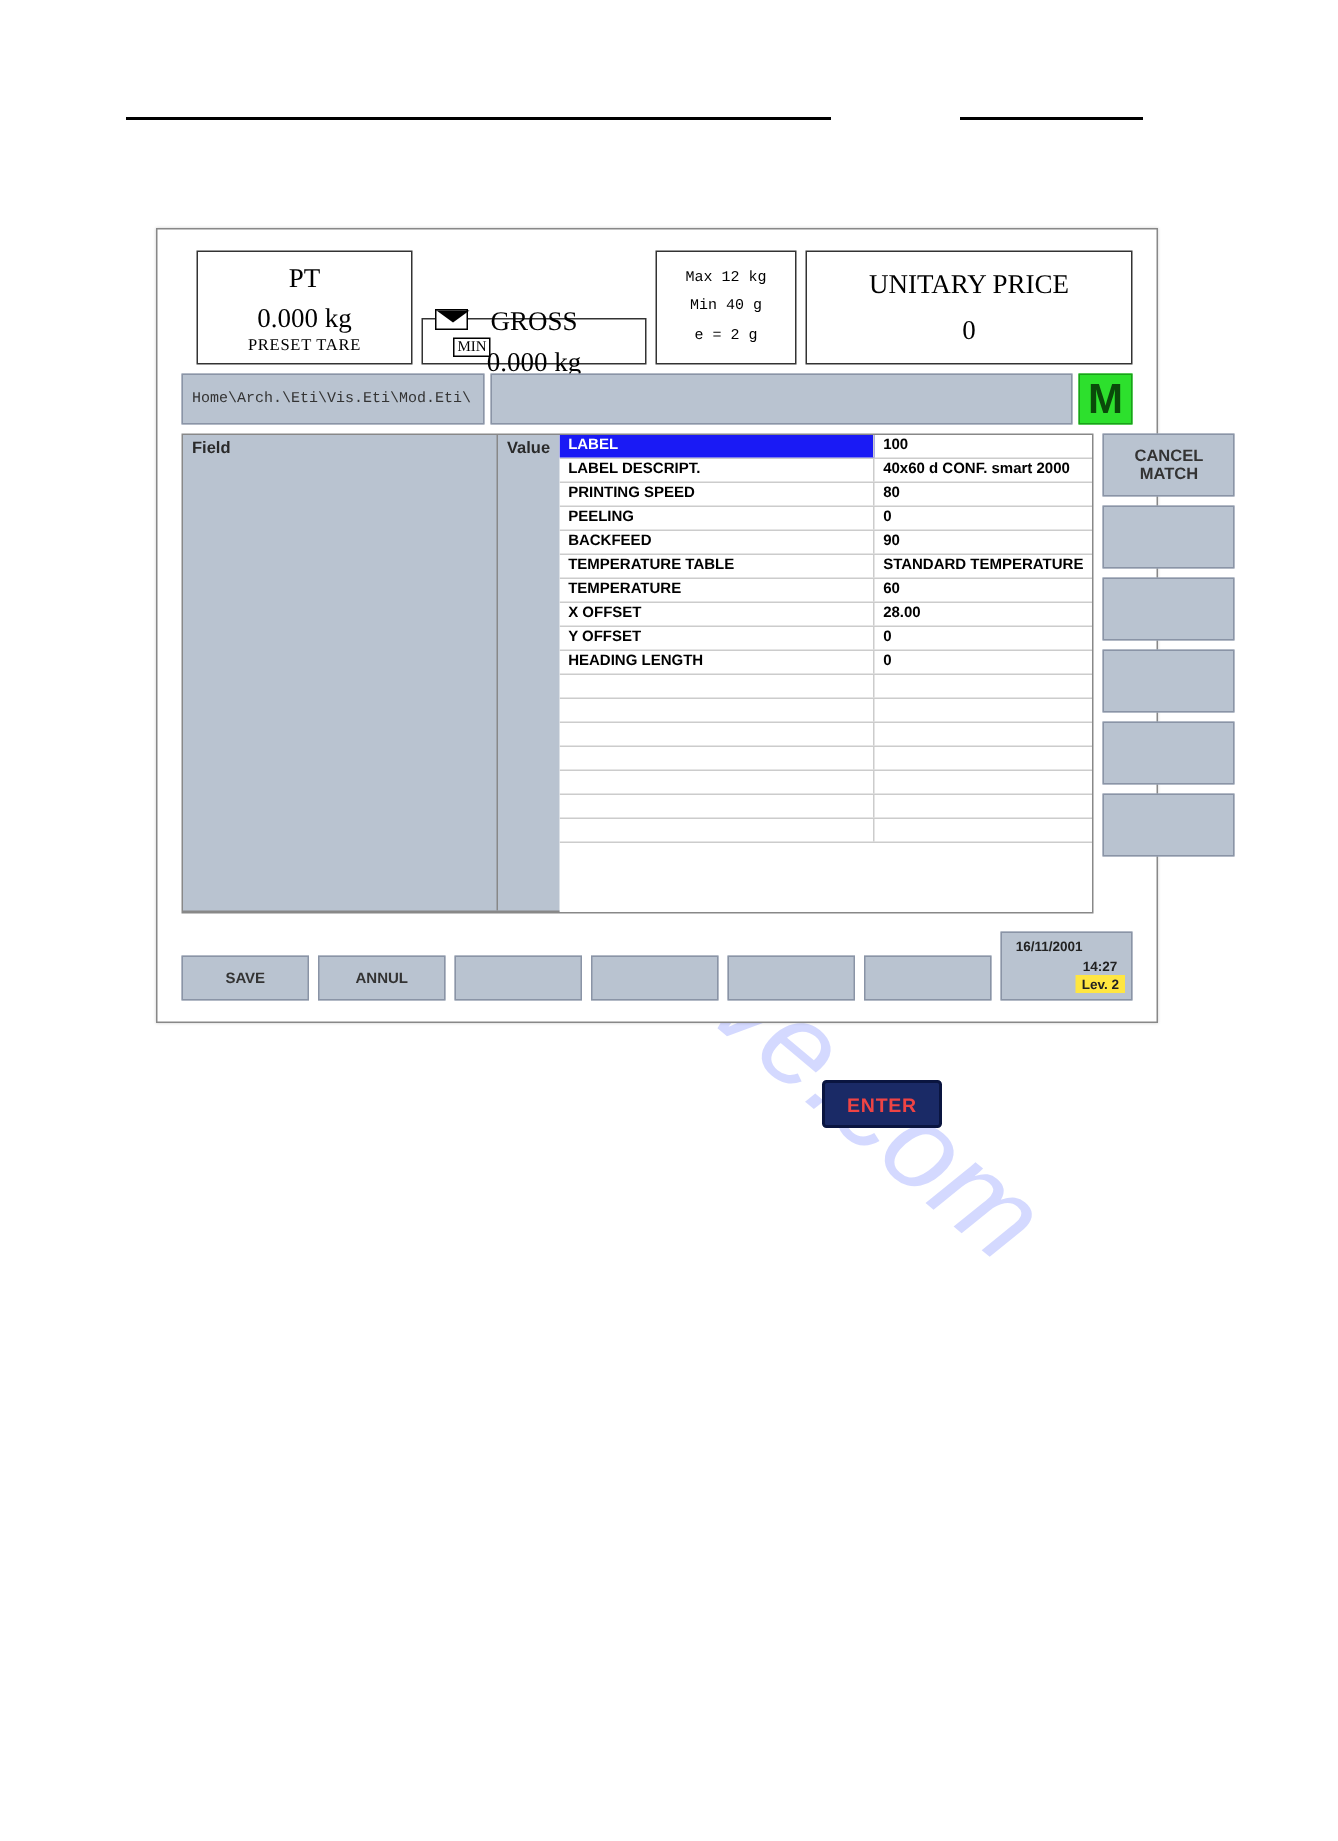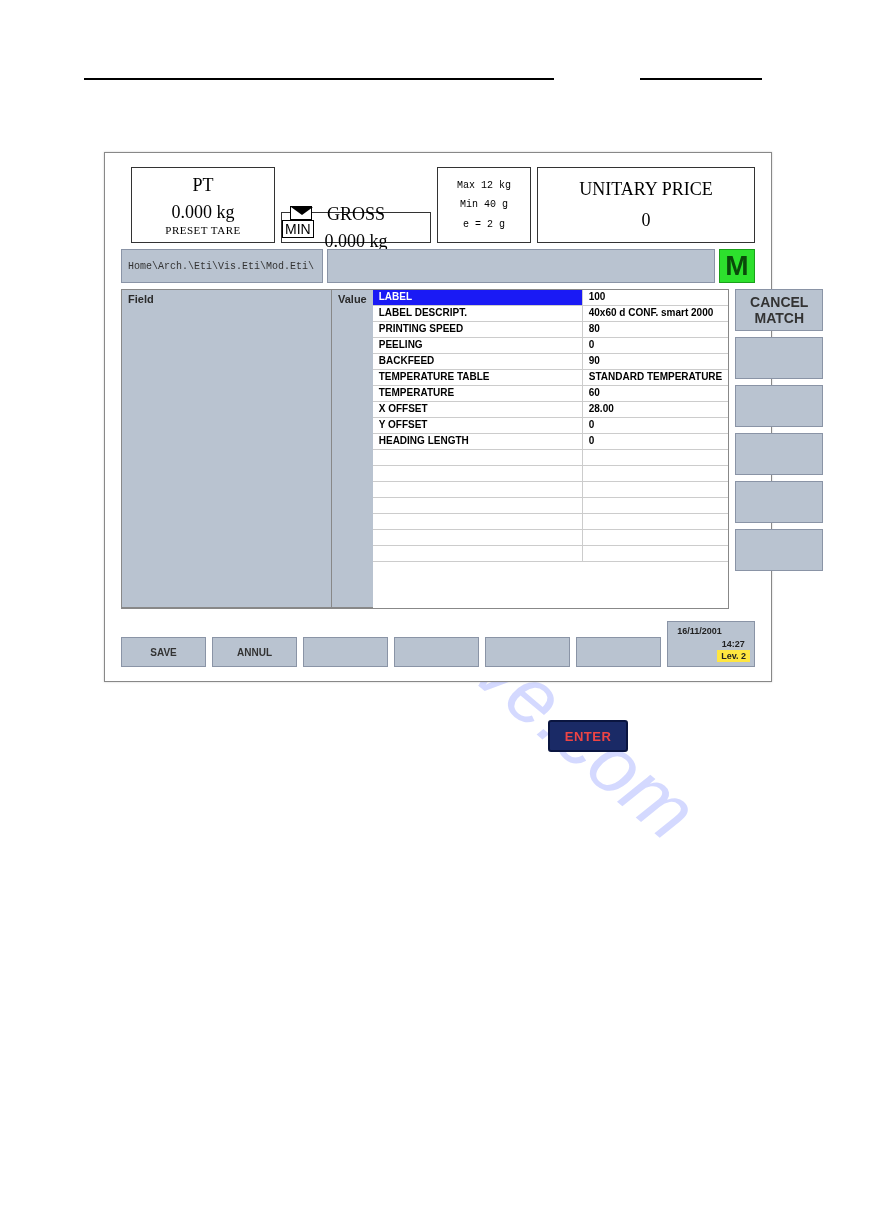--- a/index.html
+++ b/index.html
@@ -49,23 +49,23 @@
     width: 22px; height: 14px; border: 1px solid #000;
     background: #fff;
   }
   .gross-envelope::before {
     content:""; position:absolute; left:0; right:0; top:0;
     border-left: 11px solid transparent;
     border-right:11px solid transparent;
     border-top: 8px solid #000;
   }
   .min-box {
-    position:absolute; left:0; bottom:4px;
-    font-size:14px; border:1px solid #000; padding:0 2px;
-    font-family: Liberation Sans, sans-serif;
+    position:absolute; left:20px; bottom:4px;
+    font-size:10px; border:1px solid #000; padding:0 2px;
+    font-family: Liberation Serif, serif;
   }
   .path-row {
     position: absolute; top: 96px; left: 16px; right: 16px;
     display: flex; gap: 4px; height: 34px;
   }
   .path-box {
     flex: 0 0 202px; background: #b9c3d0; border: 1px solid #8a94a6;
     font-family: "Courier New", monospace; font-size: 10px; color: #333;
     display: flex; align-items: center; padding: 0 6px;
   }
@@ -95,21 +95,21 @@
   .trow { display:flex; font-size:10px; border-bottom:1px solid #ccc; height:16px; }
   .trow .cell { padding:1px 6px; overflow:hidden; white-space:nowrap; }
   .trow .cell-field { flex:0 0 210px; border-right:1px solid #ccc; font-weight:bold; }
   .trow .cell-value { flex:1; font-weight:bold; }
   .trow.selected .cell-field { background:#1a1af5; color:#fff; }
   .side-buttons {
     flex:0 0 88px; display:flex; flex-direction:column; gap:6px;
   }
   .side-btn {
     height:42px; background:#b9c3d0; border:1px solid #8a94a6;
-    font-size:14px; font-weight:bold; color:#333;
+    font-size:11px; font-weight:bold; color:#333;
     display:flex; align-items:center; justify-content:center; text-align:center;
   }
   .bottom-row {
     position:absolute; bottom:14px; left:16px; right:16px;
     display:flex; gap:6px; height:46px;
   }
   .bottom-btn {
     flex:1; background:#b9c3d0; border:1px solid #8a94a6;
     font-size:10px; font-weight:bold; color:#333;
     display:flex; align-items:center; justify-content:center;margin-top:16px;

